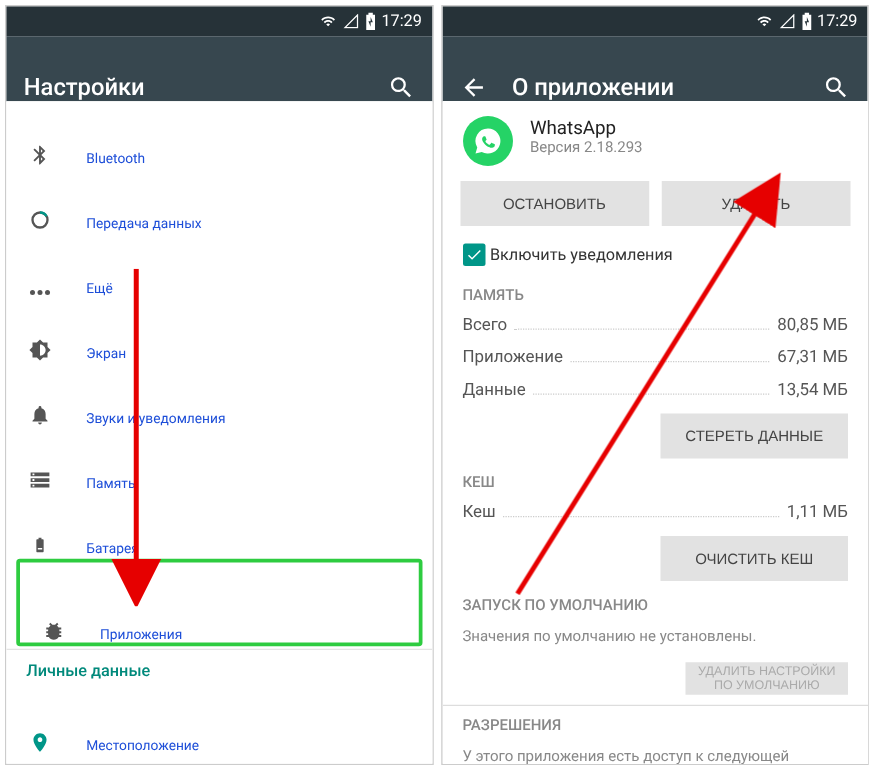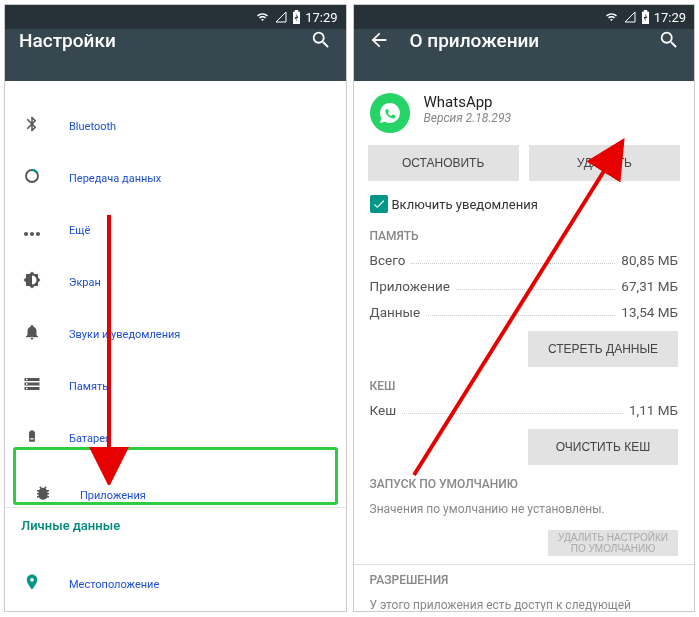--- a/index.html
+++ b/index.html
@@ -32,21 +32,21 @@
     padding: 0 8px;
     font-size: 13px;
     gap: 4px;
   }
   .statusbar .si { display:inline-flex; align-items:center; }
   .appbar {
     height: 52px;
     background: #37474F;
     color: #fff;
     display: flex;
-    align-items: flex-start;
+    align-items: flex-end;
     padding: 0 14px;
     gap: 20px;
   }
   .appbar .title { font-size: 19px; font-weight: 500; flex: 1; }
   .appbar .back { cursor: pointer; }
   .appbar .search { cursor: pointer; }
   .content { flex: 1; overflow-y: auto; background:#fff; }
   .list-item {
     display: flex;
     align-items: flex-end;
@@ -71,21 +71,21 @@
   }
   
   .app-hdr {
     display:flex; gap:14px; padding:12px 16px;
   }
   .whatsapp-icon {
     width:40px; height:40px; border-radius:50%; background:#25D366;
     display:flex; align-items:center; justify-content:center;
   }
   .app-name { font-size:15px; color:#222; }
-  .app-ver { font-size:12px; color:#888;font-style:italic; }
+  .app-ver { font-size:12px; color:#888; }
   .btn-row { display:flex; gap:10px; padding:0 14px 10px; }
   .btn {
     flex:1; height:36px; background:#e2e2e2; border:none;
     color:#444; font-size:12px; font-weight:500;
     display:flex; align-items:center; justify-content:center;
     cursor:pointer;
   }
   .btn.disabled { color:#aaa; }
   .checkbox-row {
     display:flex; align-items:center; gap:4px; padding:4px 16px 8px;
@@ -202,21 +202,21 @@
     </div>
     <div class="list-item">
       <span class="icon">
         <svg width="14" height="18" viewBox="0 0 24 24" fill="#555">
             <path d="M15.67 4H14V2h-4v2H8.33C7.6 4 7 4.6 7 5.33v15.33C7 21.4 7.6 22 8.33 22h7.33c.74 0 1.34-.6 1.34-1.33V5.33C17 4.6 16.4 4 15.67 4zM15 18H9v-2h6v2z"></path>
           </svg>
       </span>
       <span>Батарея</span>
     </div>
     <div class="highlight-box">
-      <div class="list-item" style="height:52px">
+      <div class="list-item" style="height:64px">
         <span class="icon">
           <svg width="18" height="18" viewBox="0 0 24 24" fill="#555">
               <path d="M20 8h-2.81c-.45-.78-1.07-1.45-1.82-1.96L17 4.41 15.59 3l-2.17 2.17C12.96 5.06 12.49 5 12 5c-.49 0-.96.06-1.41.17L8.41 3 7 4.41l1.62 1.63C7.88 6.55 7.26 7.22 6.81 8H4v2h2.09c-.05.33-.09.66-.09 1v1H4v2h2v1c0 .34.04.67.09 1H4v2h2.81c1.04 1.79 2.97 3 5.19 3s4.15-1.21 5.19-3H20v-2h-2.09c.05-.33.09-.66.09-1v-1h2v-2h-2v-1c0-.34-.04-.67-.09-1H20V8z"></path>
             </svg>
         </span>
         <span>Приложения</span>
       </div>
     </div>
 
     <div class="section-hdr">Личные данные</div>

